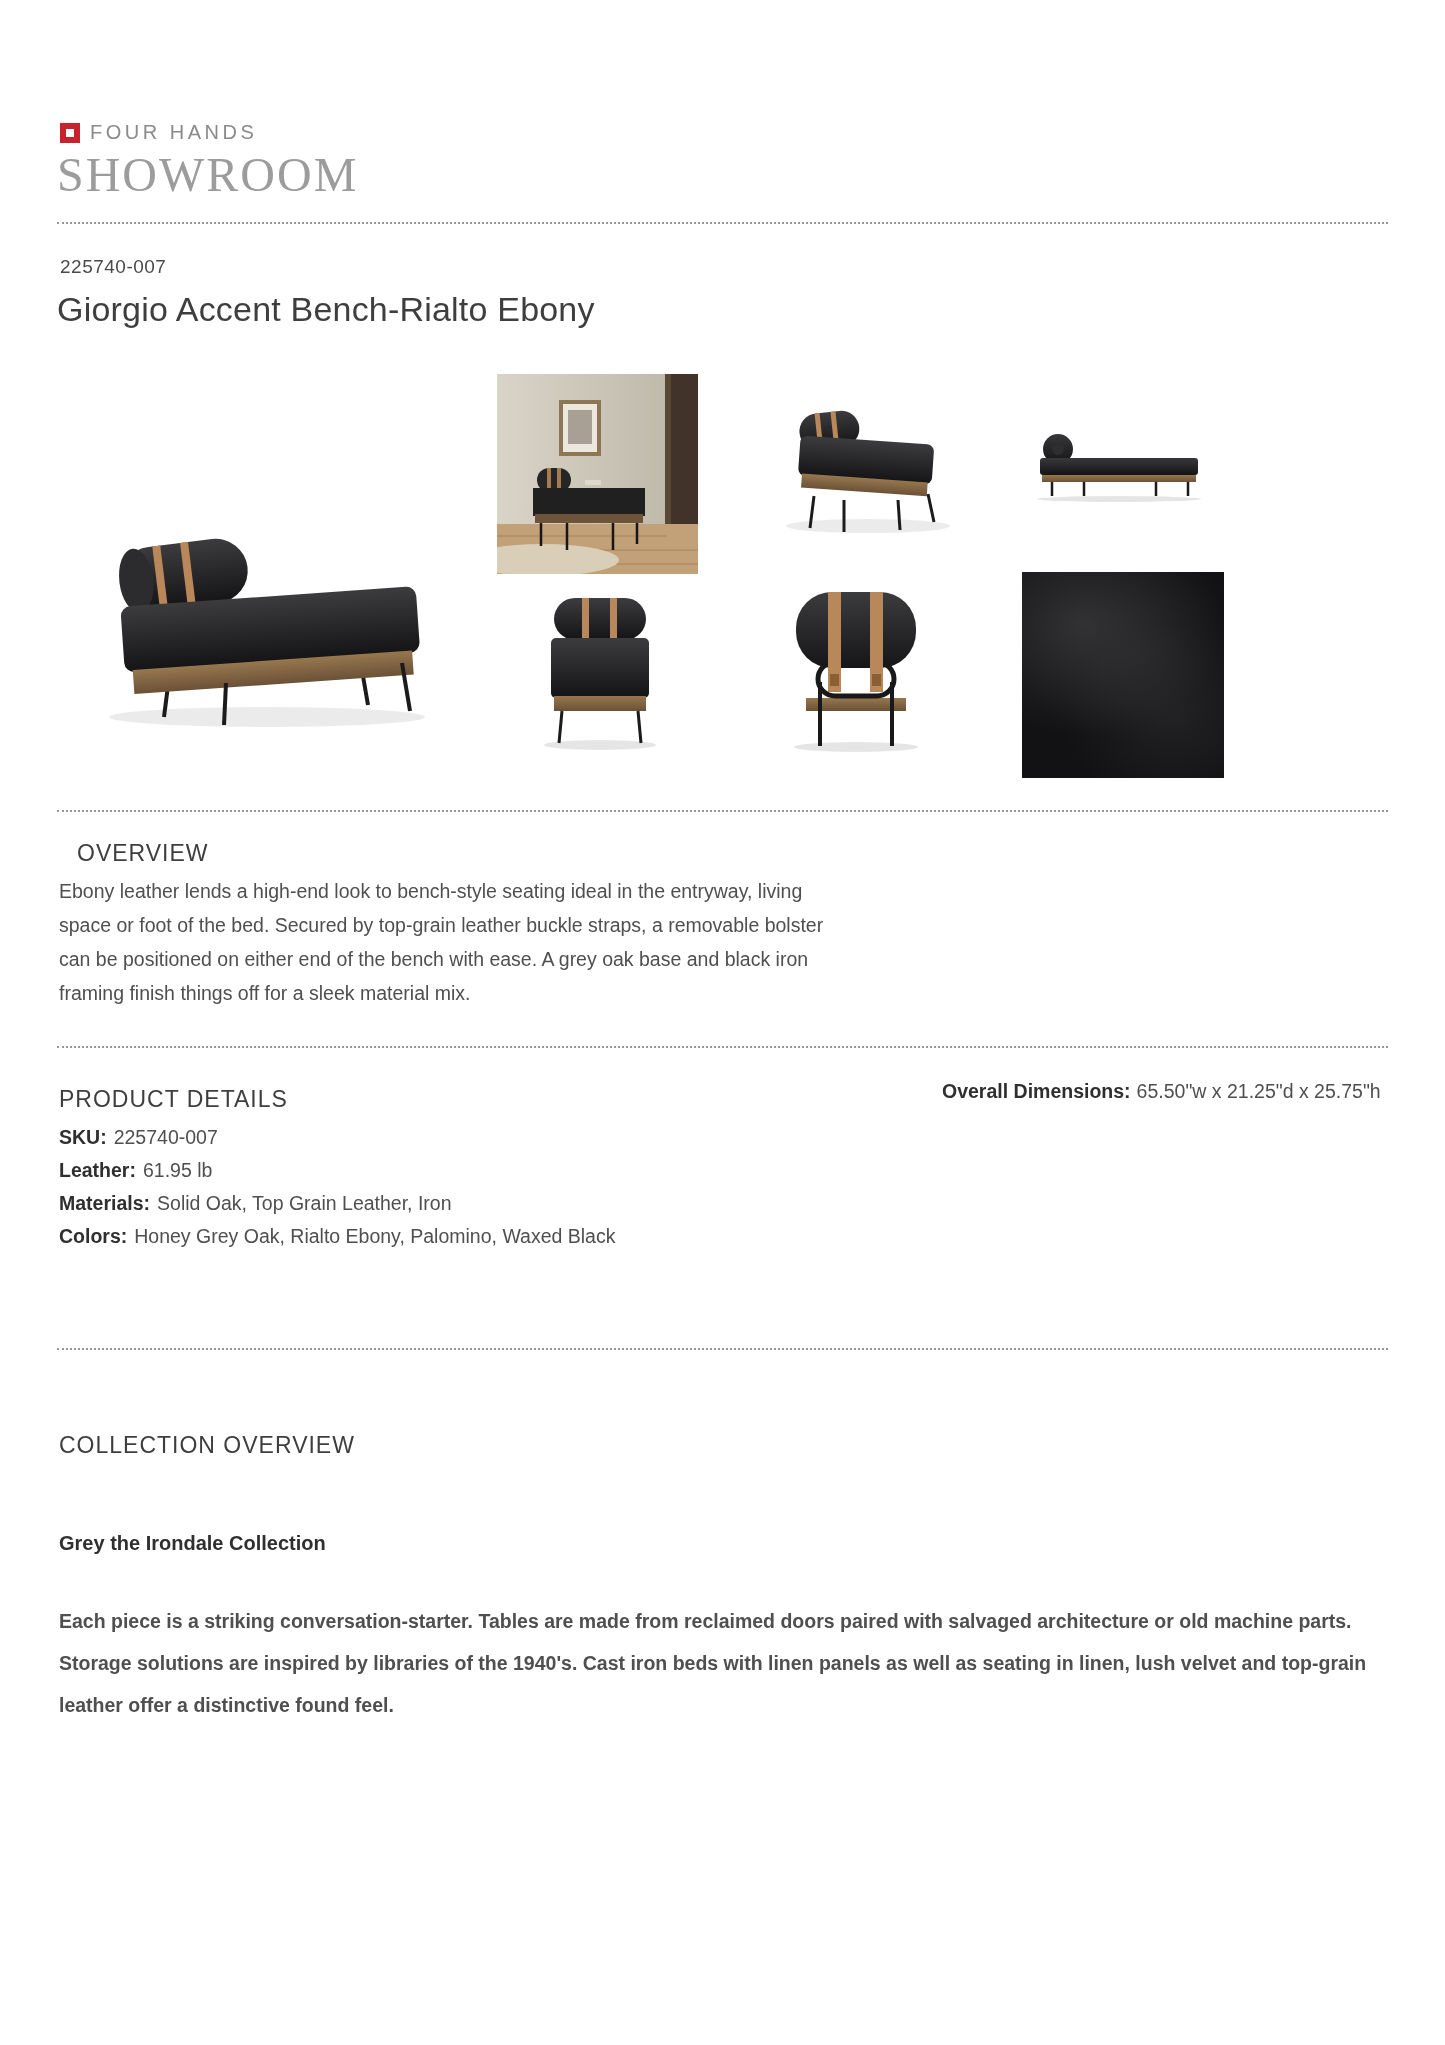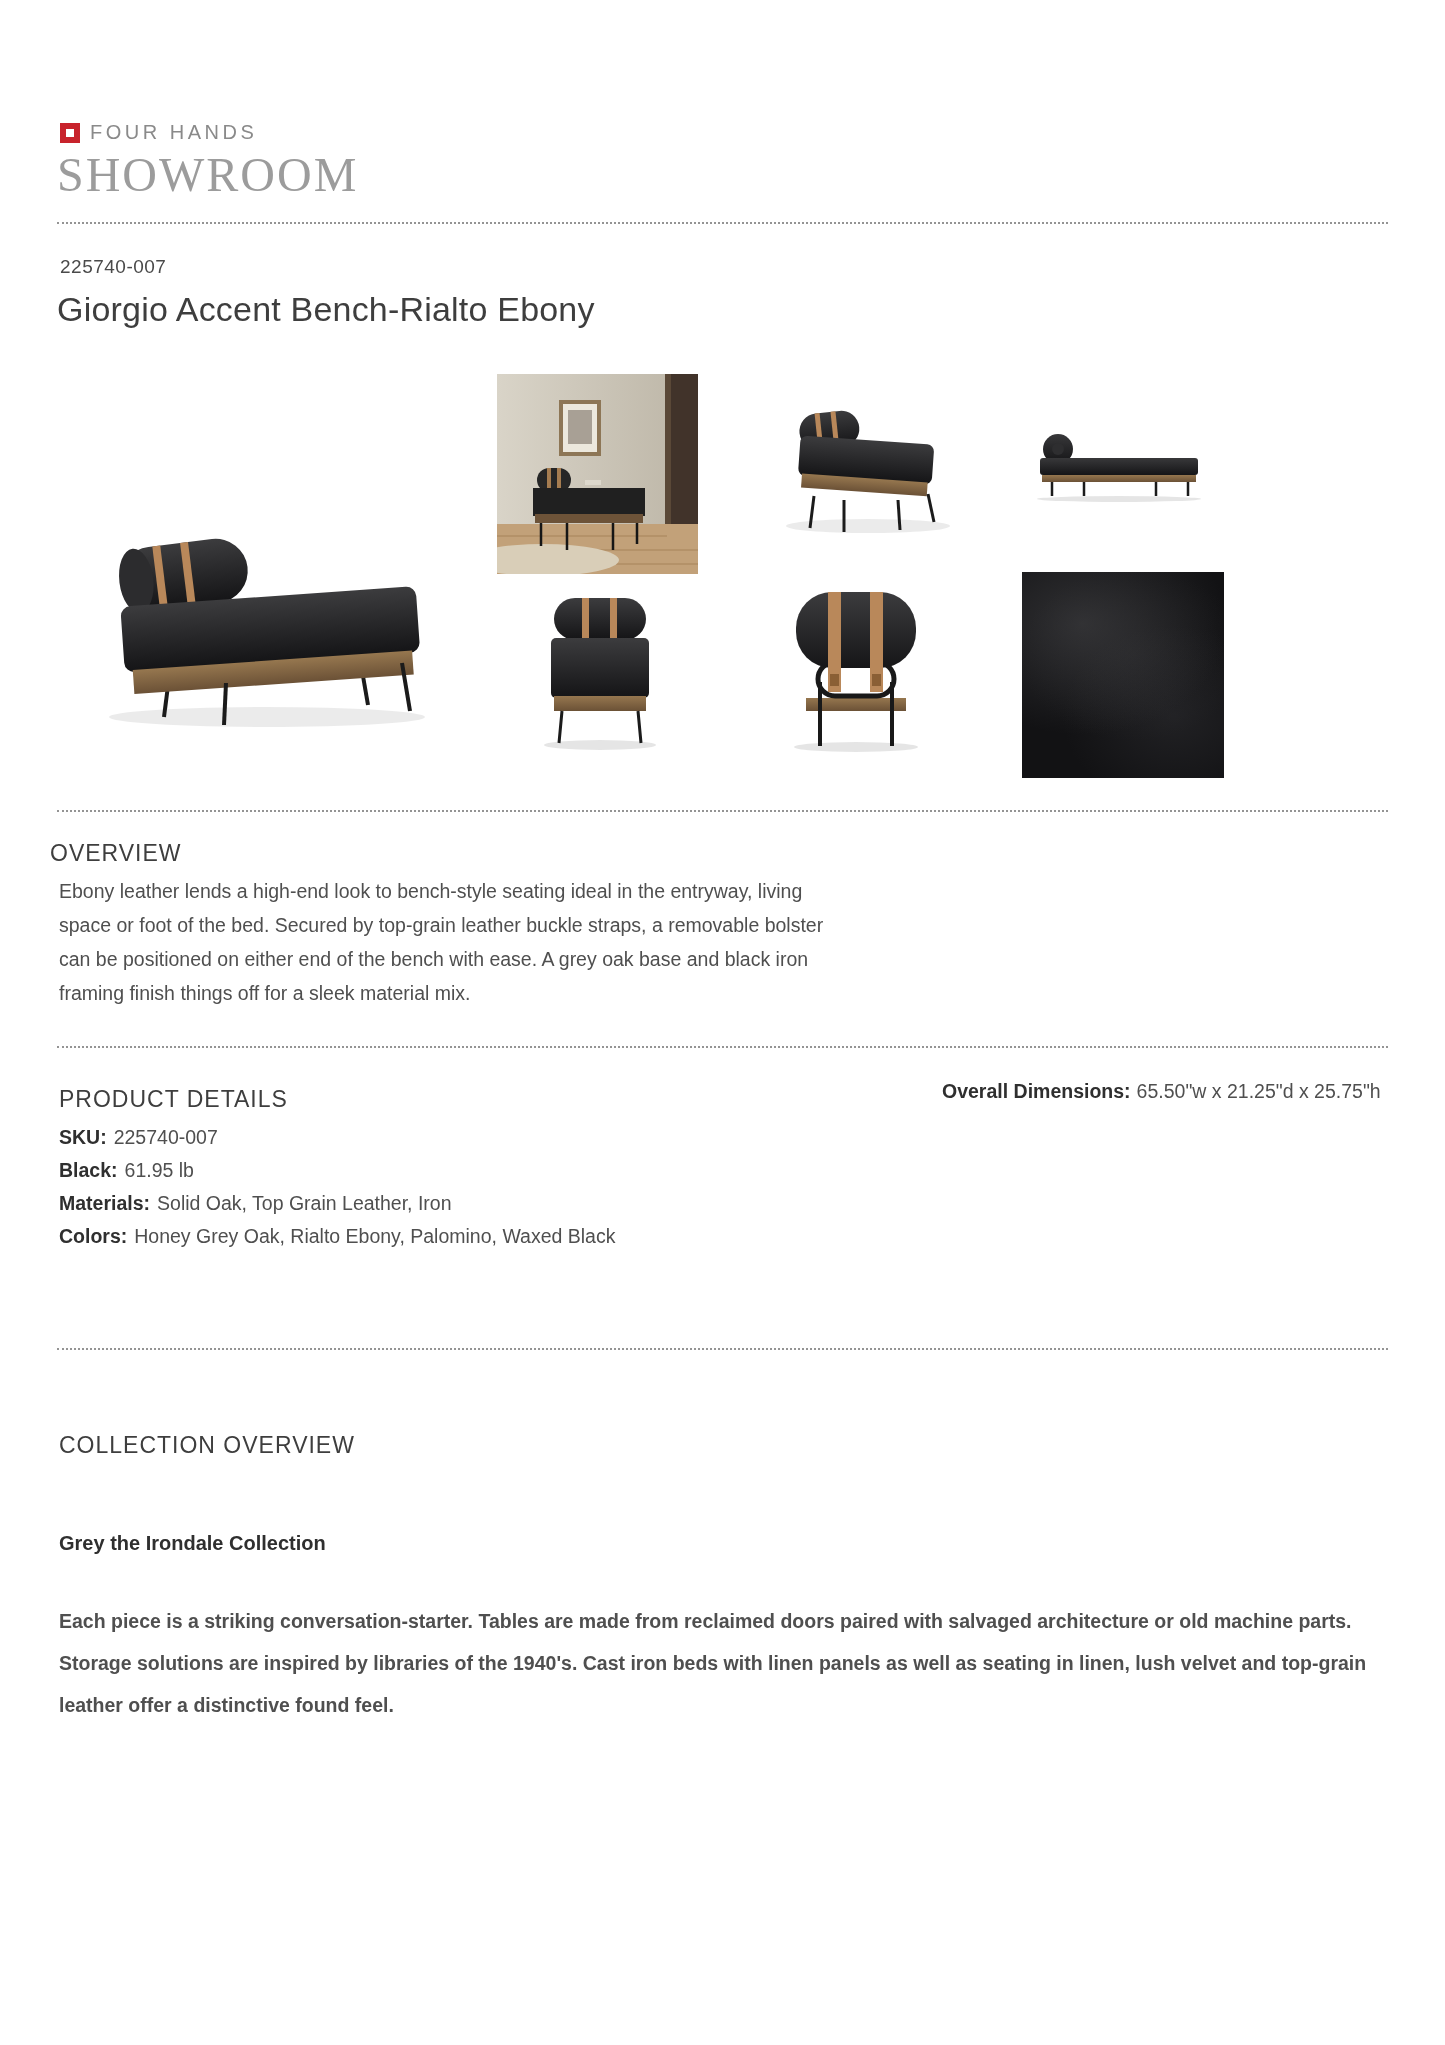--- a/index.html
+++ b/index.html
@@ -209,37 +209,37 @@
       <rect x="94" y="6" width="13" height="100" fill="#b9885a"></rect>
       <rect x="54" y="88" width="9" height="12" fill="#8a5f35"></rect>
       <rect x="96" y="88" width="9" height="12" fill="#8a5f35"></rect>
     </svg>
   </div>
 
   <div class="fig swatch" style="left:1022px;top:572px;width:202px;height:206px;" aria-label="Rialto Ebony leather swatch"></div>
 
   <div class="sep" style="top:810px;"></div>
 
-  <div class="abs h-section" style="left:50px;top:840px;">OVERVIEW</div>
+  <div class="abs h-section" style="left:77px;top:840px;">OVERVIEW</div>
   <div class="abs body-text" style="left:59px;top:874px;width:800px;">Ebony leather lends a high-end look to bench-style seating ideal in the entryway, living space or foot of the bed. Secured by top-grain leather buckle straps, a removable bolster can be positioned on either end of the bench with ease. A grey oak base and black iron framing finish things off for a sleek material mix.</div>
 
   <div class="sep" style="top:1046px;"></div>
 
   <div class="abs h-section" style="left:59px;top:1086px;">PRODUCT DETAILS</div>
 
   <div class="abs dims" style="left:917px;top:1080px;">
     <span class="lbl">Overall Dimensions:</span><span class="val">65.50"w x 21.25"d x 25.75"h</span>
   </div>
 
   <div class="abs" style="left:59px;top:1126px;">
     <div class="details-row">
       <span class="lbl">SKU:</span><span class="val">225740-007</span>
     </div>
     <div class="details-row">
-      <span class="lbl">Black:</span><span class="val">61.95 lb</span>
+      <span class="lbl">Leather:</span><span class="val">61.95 lb</span>
     </div>
     <div class="details-row">
       <span class="lbl">Materials:</span><span class="val">Solid Oak, Top Grain Leather, Iron</span>
     </div>
     <div class="details-row">
       <span class="lbl">Colors:</span><span class="val">Honey Grey Oak, Rialto Ebony, Palomino, Waxed Black</span>
     </div>
   </div>
 
   <div class="sep" style="top:1348px;"></div>

